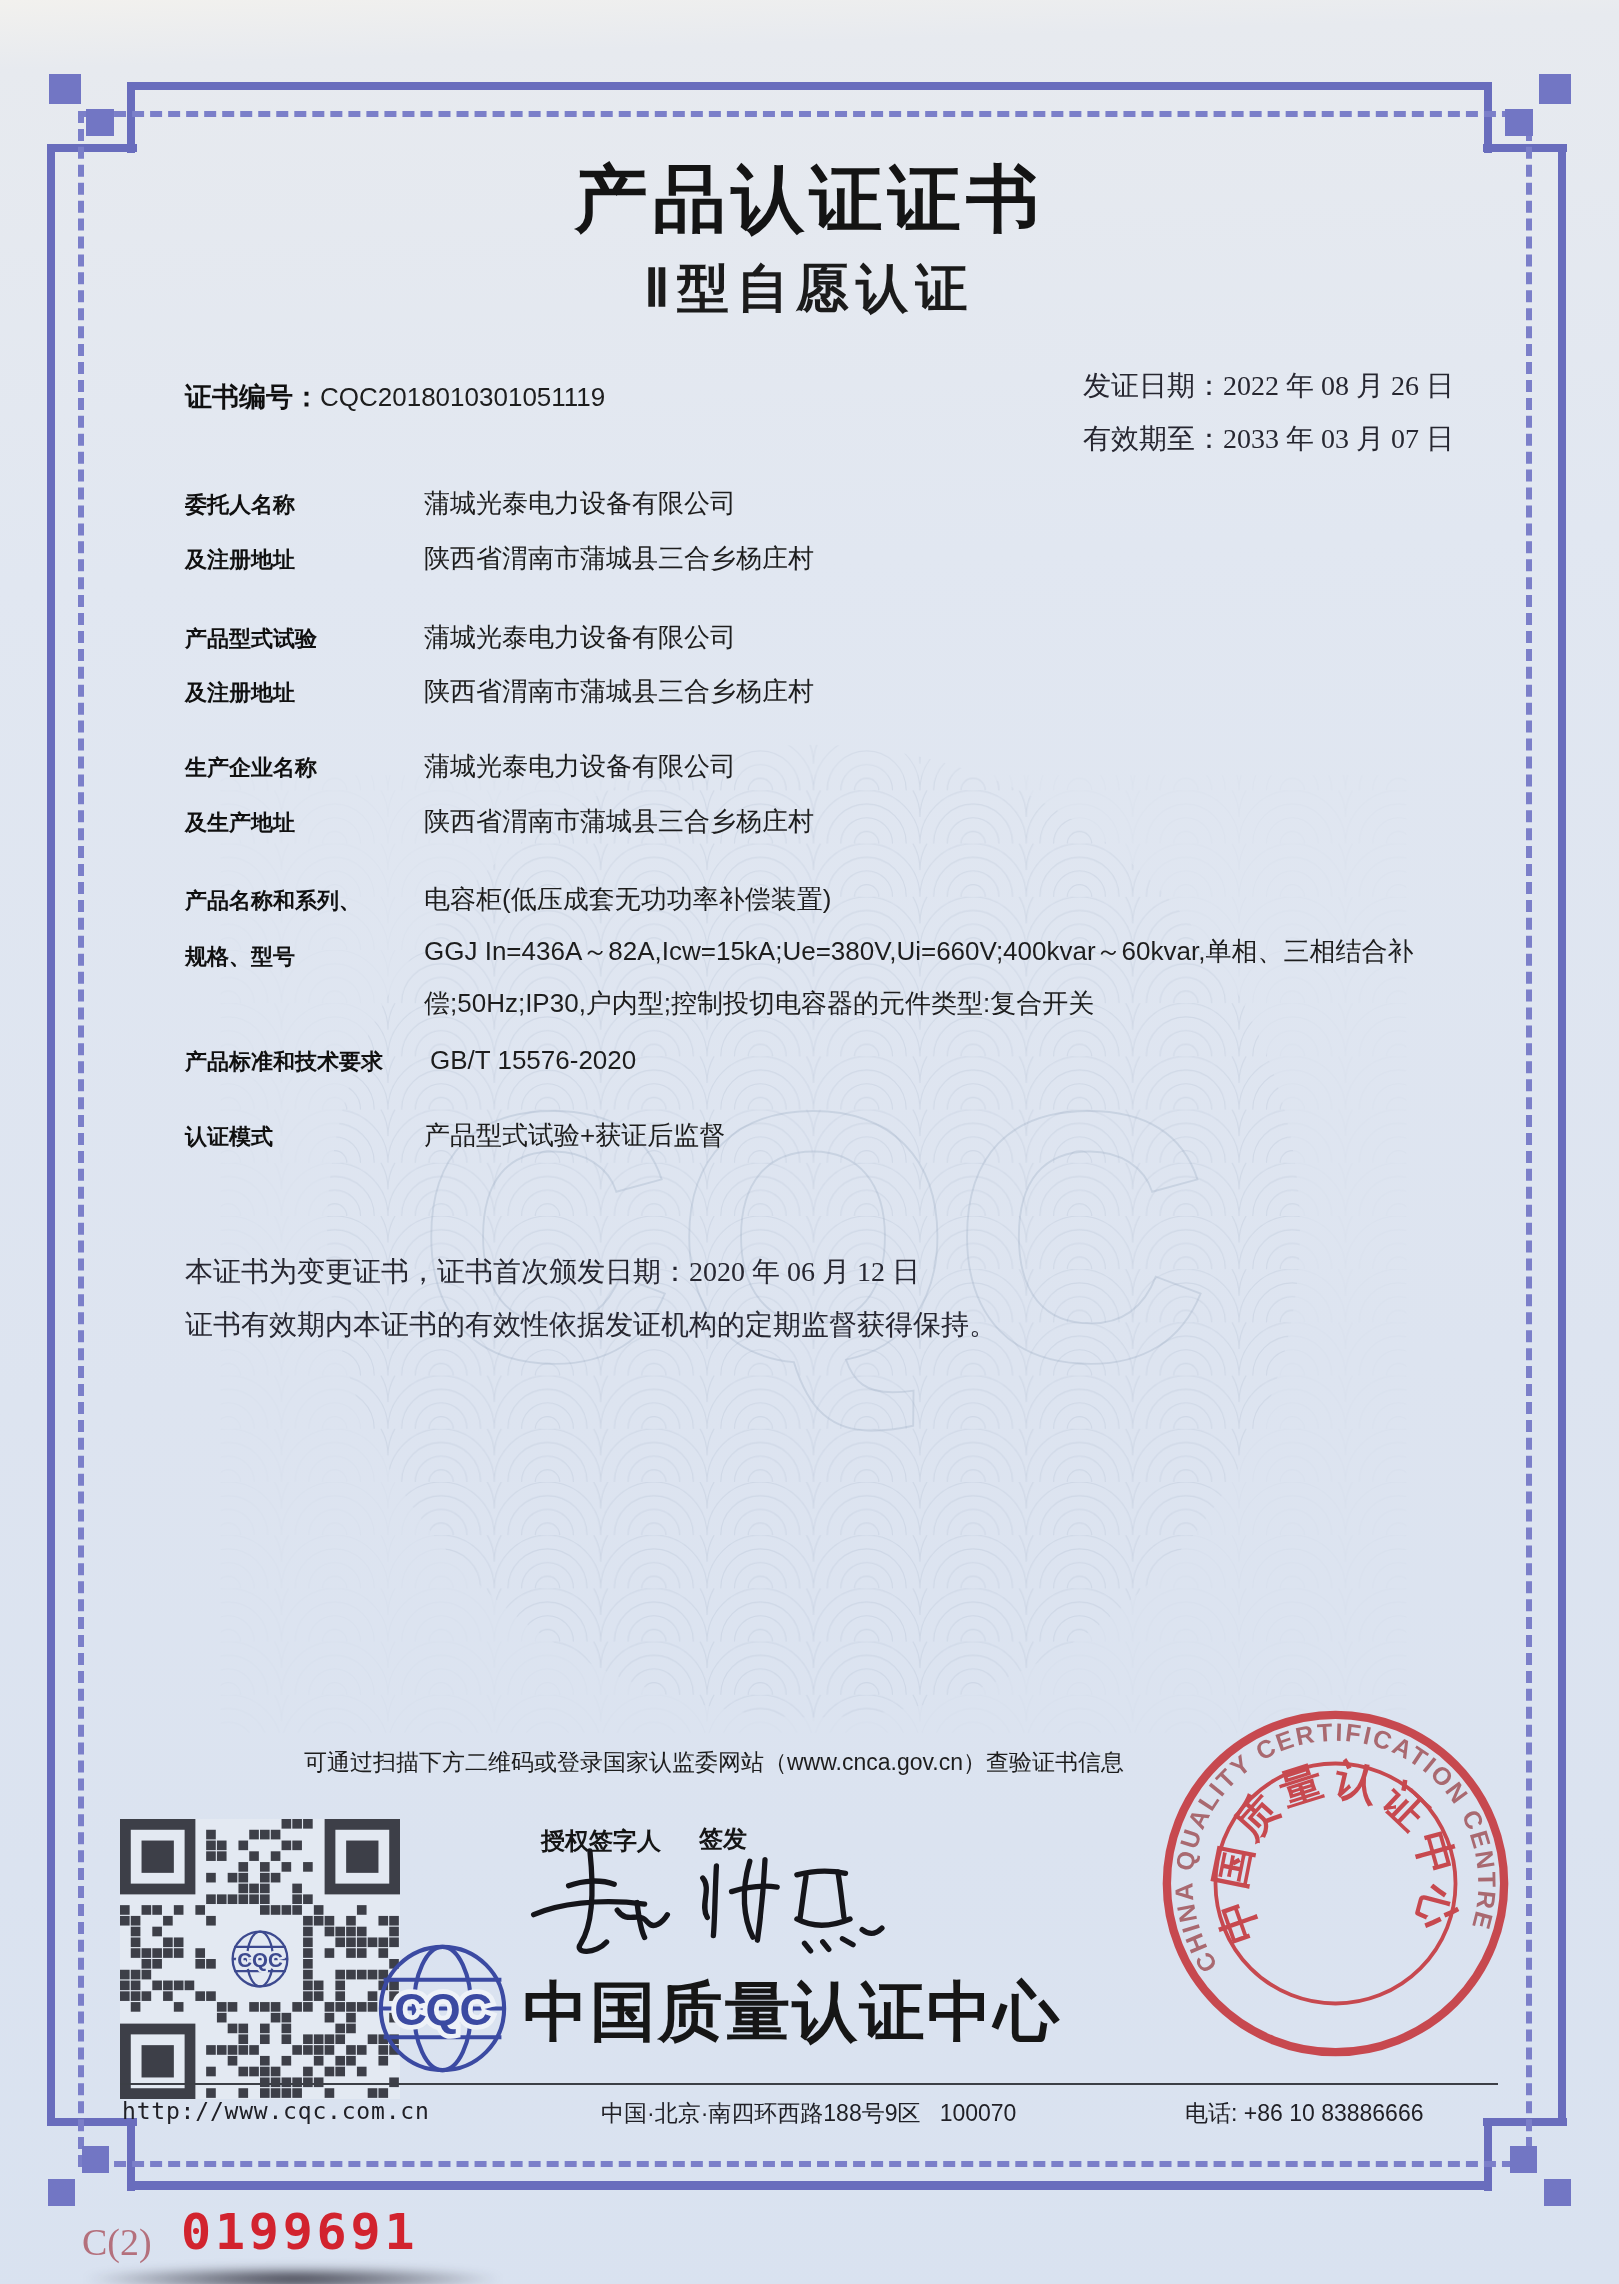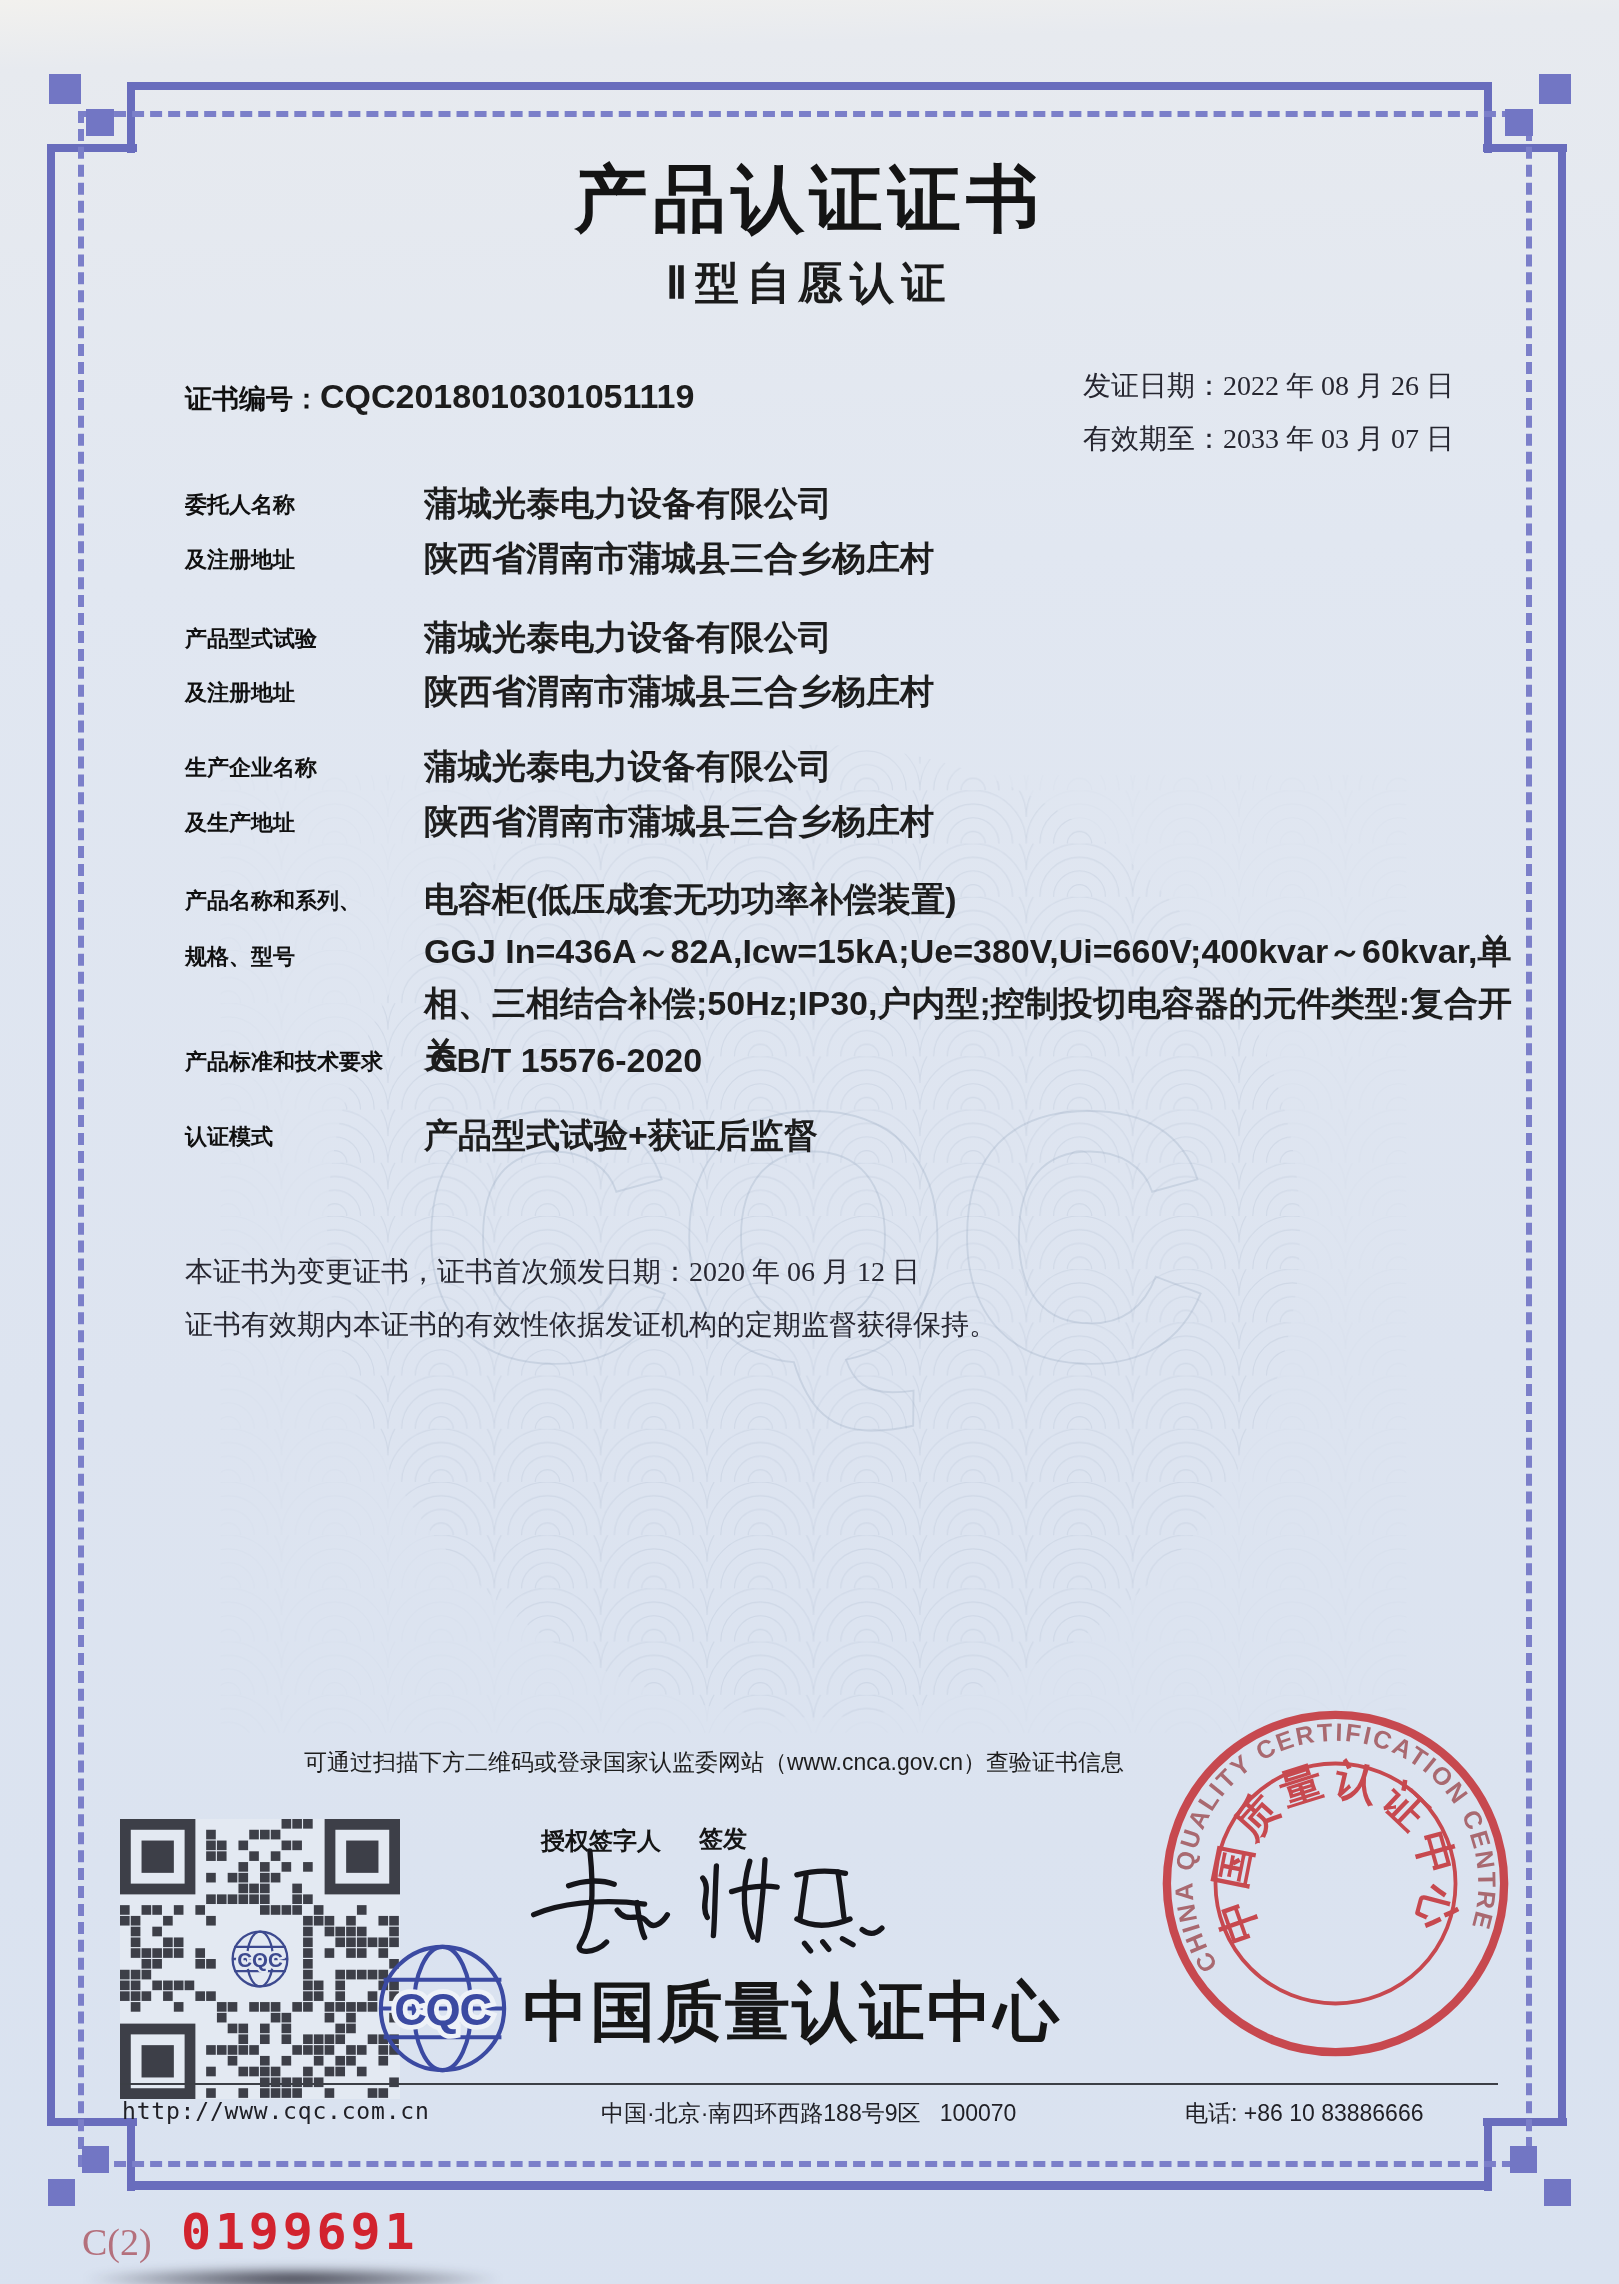--- a/index.html
+++ b/index.html
@@ -8,23 +8,23 @@
     background:linear-gradient(178deg,#f2f1ee 0%,#e7eaef 3%,#e1e7f1 25%,#dde4f0 60%,#d9e2f0 100%);
     font-family:"Liberation Sans",sans-serif;color:#1a1a1a;}
   .abs{position:absolute;}
   
   .bl{position:absolute;background:#696dbd;}
   .dashed-frame{position:absolute;left:78px;top:111px;width:1442px;height:2044px;
     border:6px dashed #7b7fc9;}
   .sq{position:absolute;background:#7276c4;}
   
   .title{font-size:73px;font-weight:900;letter-spacing:5.3px;color:#141414;}
-  .subtitle{font-size:44px;font-weight:700;letter-spacing:7.6px;color:#1b1b1b;}
+  .subtitle{font-size:52px;font-weight:700;letter-spacing:7.6px;color:#1b1b1b;}
   .lbl{font-size:22px;font-weight:700;color:#101010;line-height:55px;white-space:nowrap;}
-  .val{font-size:34px;font-weight:700;color:#1d1d1d;line-height:52px;}
+  .val{font-size:26px;font-weight:400;color:#1d1d1d;line-height:52px;}
   .serif{font-family:"Liberation Serif",serif;font-size:28px;color:#262630;white-space:nowrap;}
   .note{font-size:23px;color:#1d1d1d;white-space:nowrap;}
   .mono{font-family:"DejaVu Sans Mono",monospace;}
   .orgname{font-size:65px;font-weight:700;letter-spacing:2.3px;color:#161616;white-space:nowrap;}
   .signlbl{font-size:24px;font-weight:700;color:#151515;white-space:nowrap;}
   .footer-rule{position:absolute;left:120px;top:2083px;width:1378px;height:2.3px;background:#3c3f46;}
   .ft{font-size:23px;color:#202026;white-space:nowrap;}
   .serialpfx{font-family:"Liberation Serif",serif;font-size:38px;color:#b4707c;}
   .serialnum{font-family:"DejaVu Sans Mono",monospace;font-size:50px;font-weight:700;
     letter-spacing:3.8px;color:#d2232e;}

